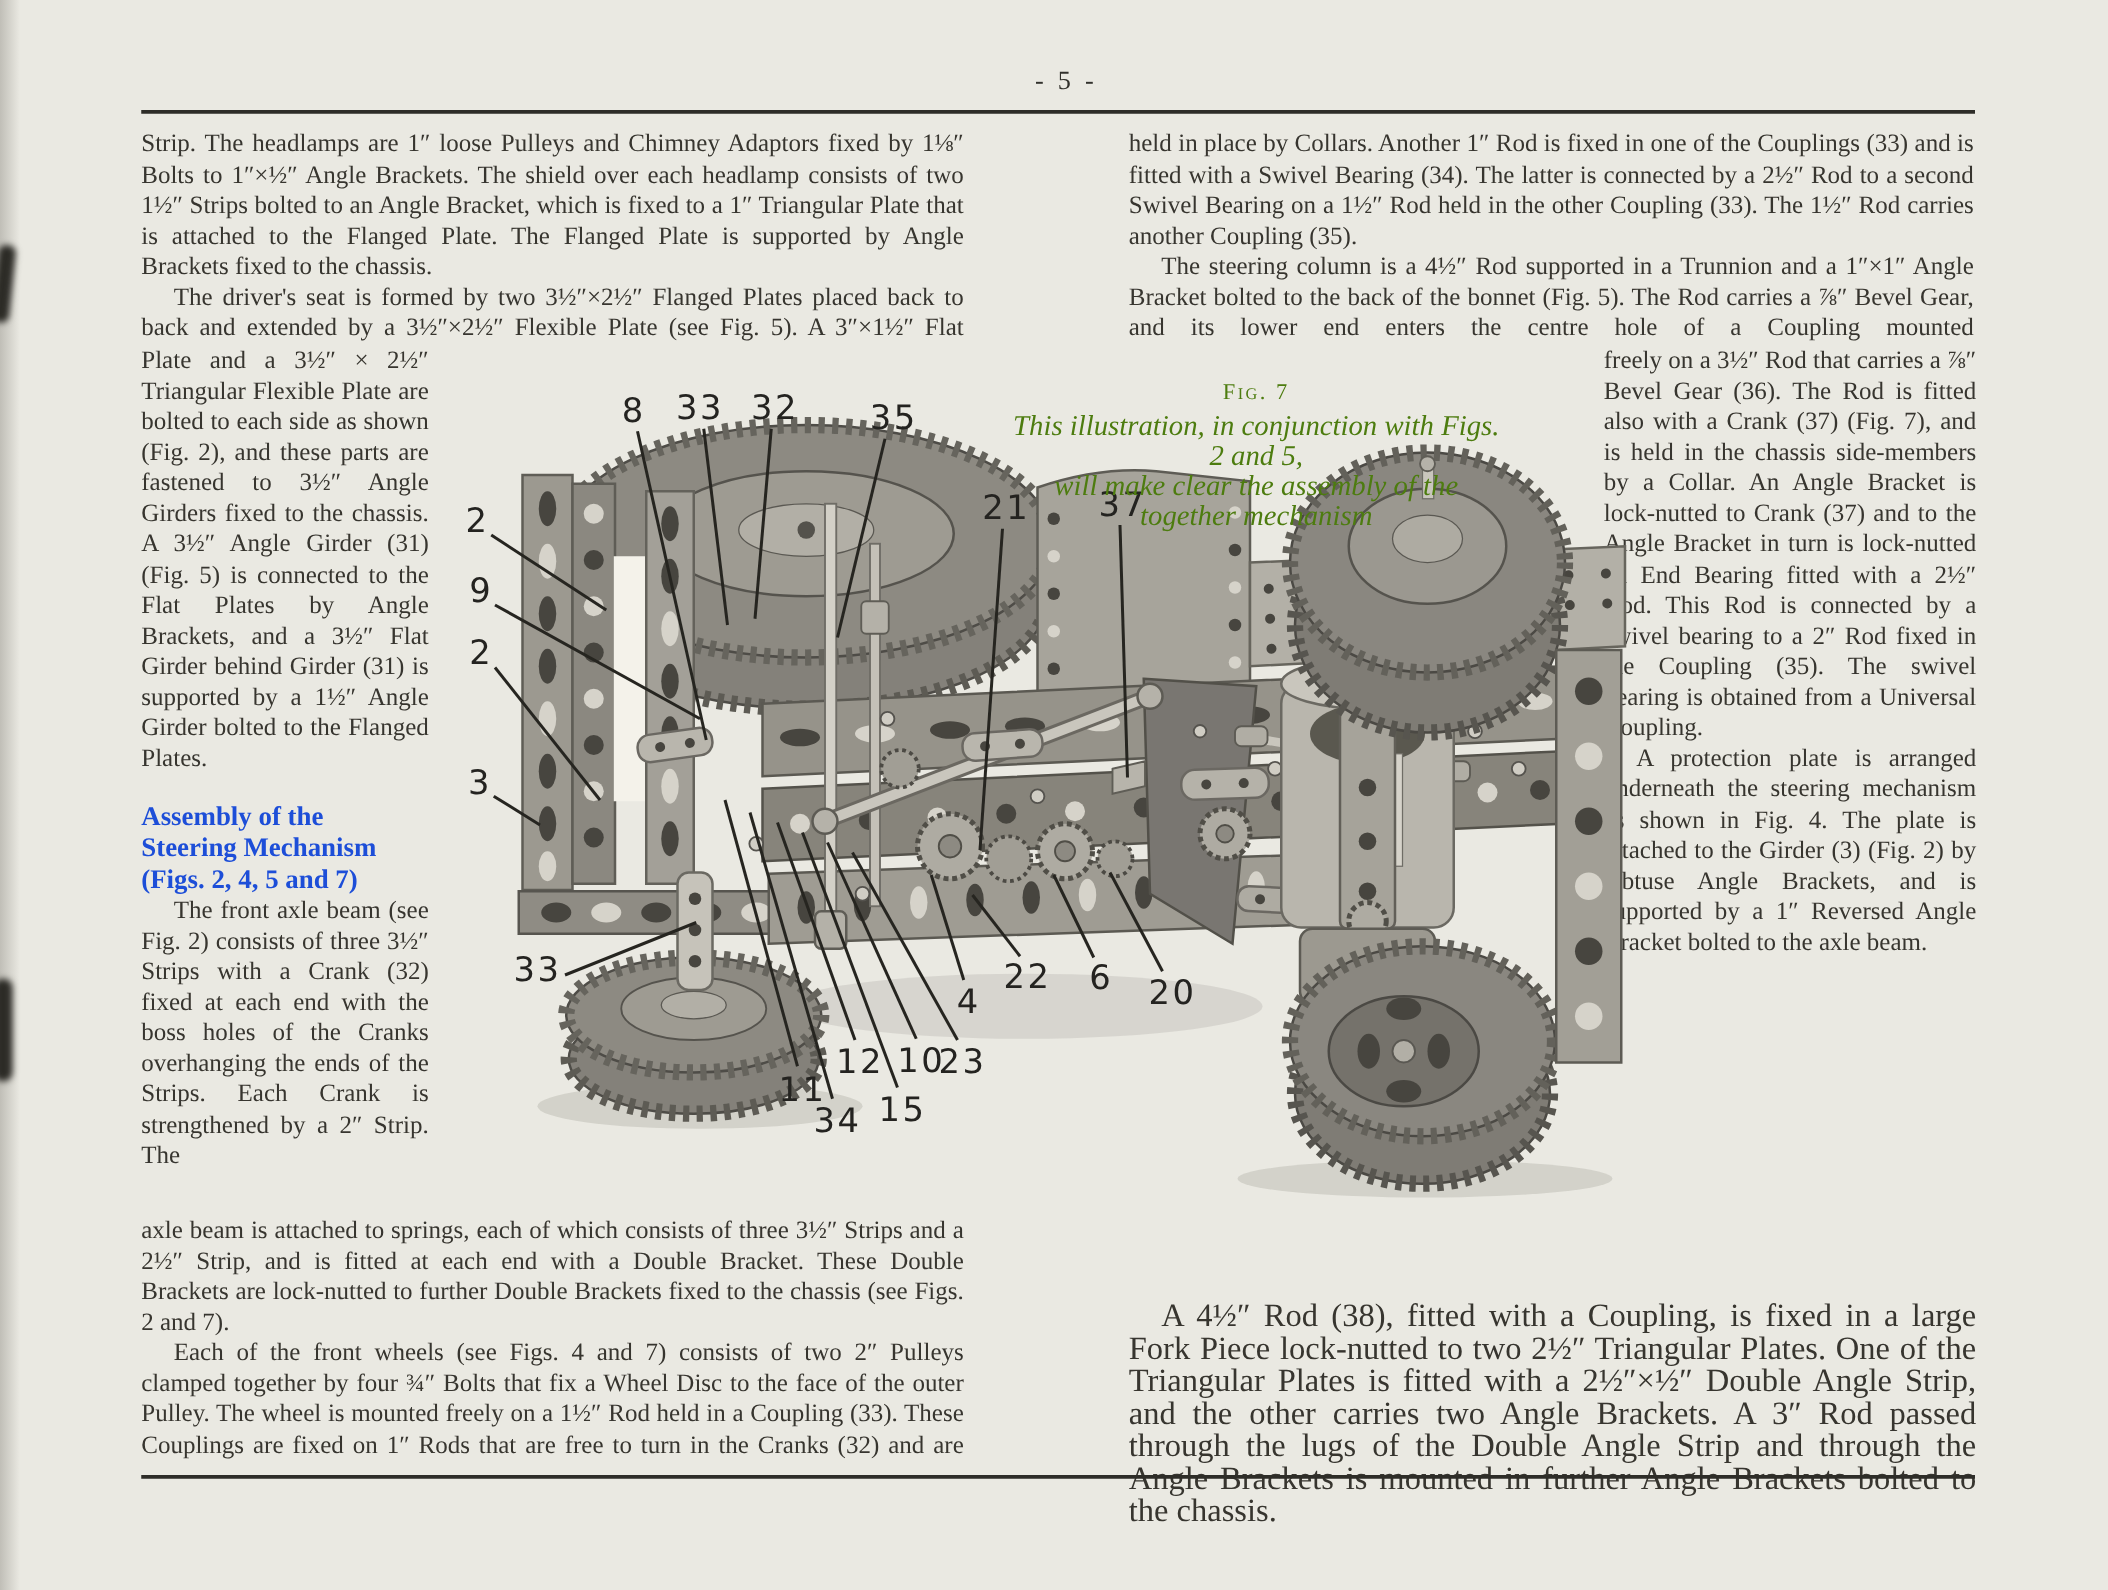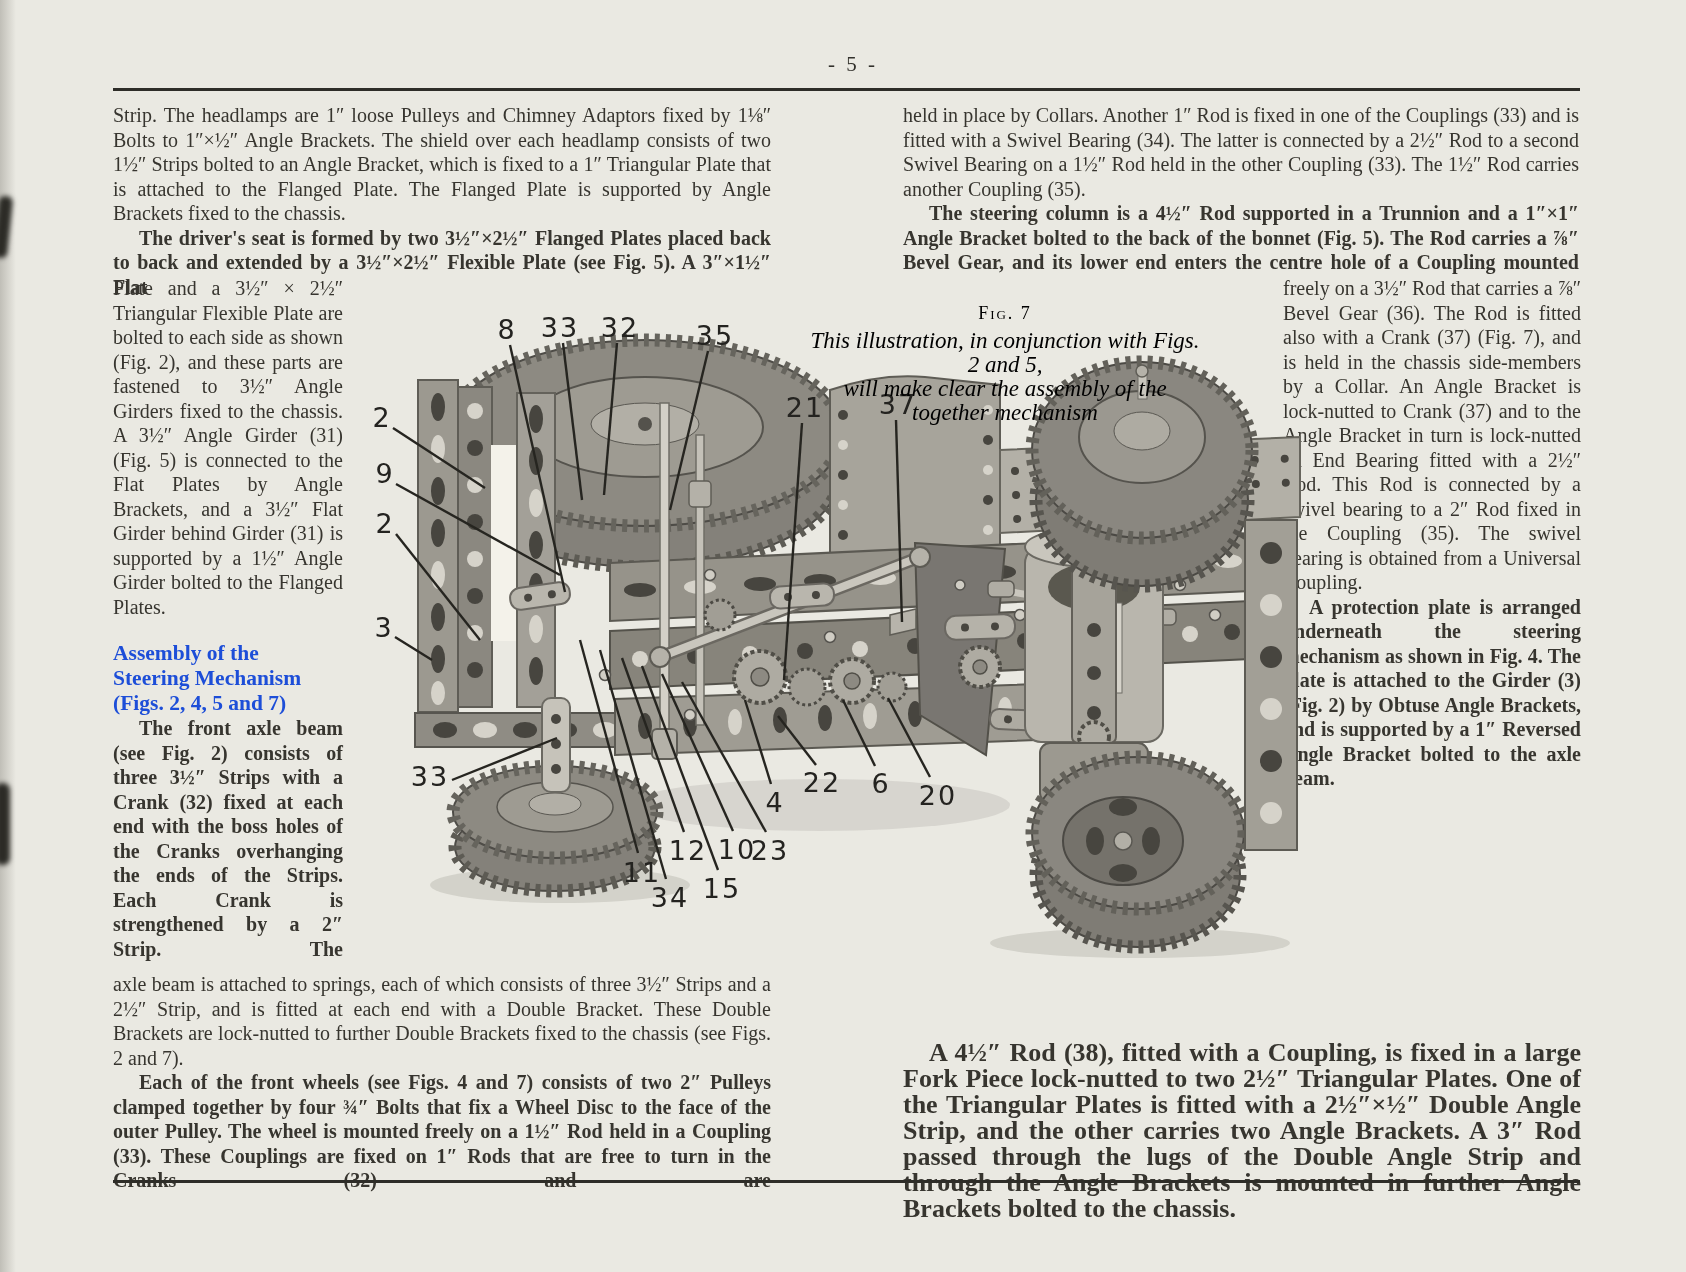--- a/index.html
+++ b/index.html
@@ -6,27 +6,27 @@
   #page{
     position:relative;width:1686px;height:1272px;overflow:hidden;
     background:#eae9e2;
     font-family:"Liberation Serif","DejaVu Serif",serif;
     color:#37352f;
   }
   .rule{position:absolute;background:#2e2d28;height:3px;}
   .page-number{position:absolute;font-size:21px;letter-spacing:3px;text-align:center;color:#32312c;}
   .tblock{position:absolute;text-align:justify;font-size:20px;line-height:24.5px;}
   .tblock p{margin:0;padding:0;}
-  .indent{text-indent:26px;font-weight:bold;}
+  .indent{text-indent:26px;}
   .jlast{text-align-last:justify;}
   .subhead{font-weight:bold;font-size:21.5px;line-height:25px;color:#1d4ed8;text-align:left;}
   .subhead div{white-space:nowrap;}
   .head-gap{margin-top:22px;}
   .para-gap{margin-top:5px;}
-  .fig-caption{position:absolute;text-align:center;z-index:3;color:#000000;}
+  .fig-caption{position:absolute;text-align:center;z-index:3;color:#4d7c0f;}
   .fig-label{font-variant:small-caps;font-size:18px;letter-spacing:2px;margin-bottom:5px;}
   .fig-line{font-style:italic;font-size:23px;line-height:24px;}
   .bottom-para{font-size:26px;line-height:26px;}
   .binding-mark{position:absolute;background:#2c2b26;filter:blur(2.5px);}
   .edge-shade{position:absolute;left:0;top:0;width:16px;height:100%;
     background:linear-gradient(90deg,rgba(95,92,84,0.30),rgba(95,92,84,0));}
   #figsvg{position:absolute;left:360px;top:285px;z-index:1;}
   .callouts line{stroke:#262520;stroke-width:2.4px;}
   .callouts text{
     font-family:"DejaVu Sans","Liberation Sans",sans-serif;

